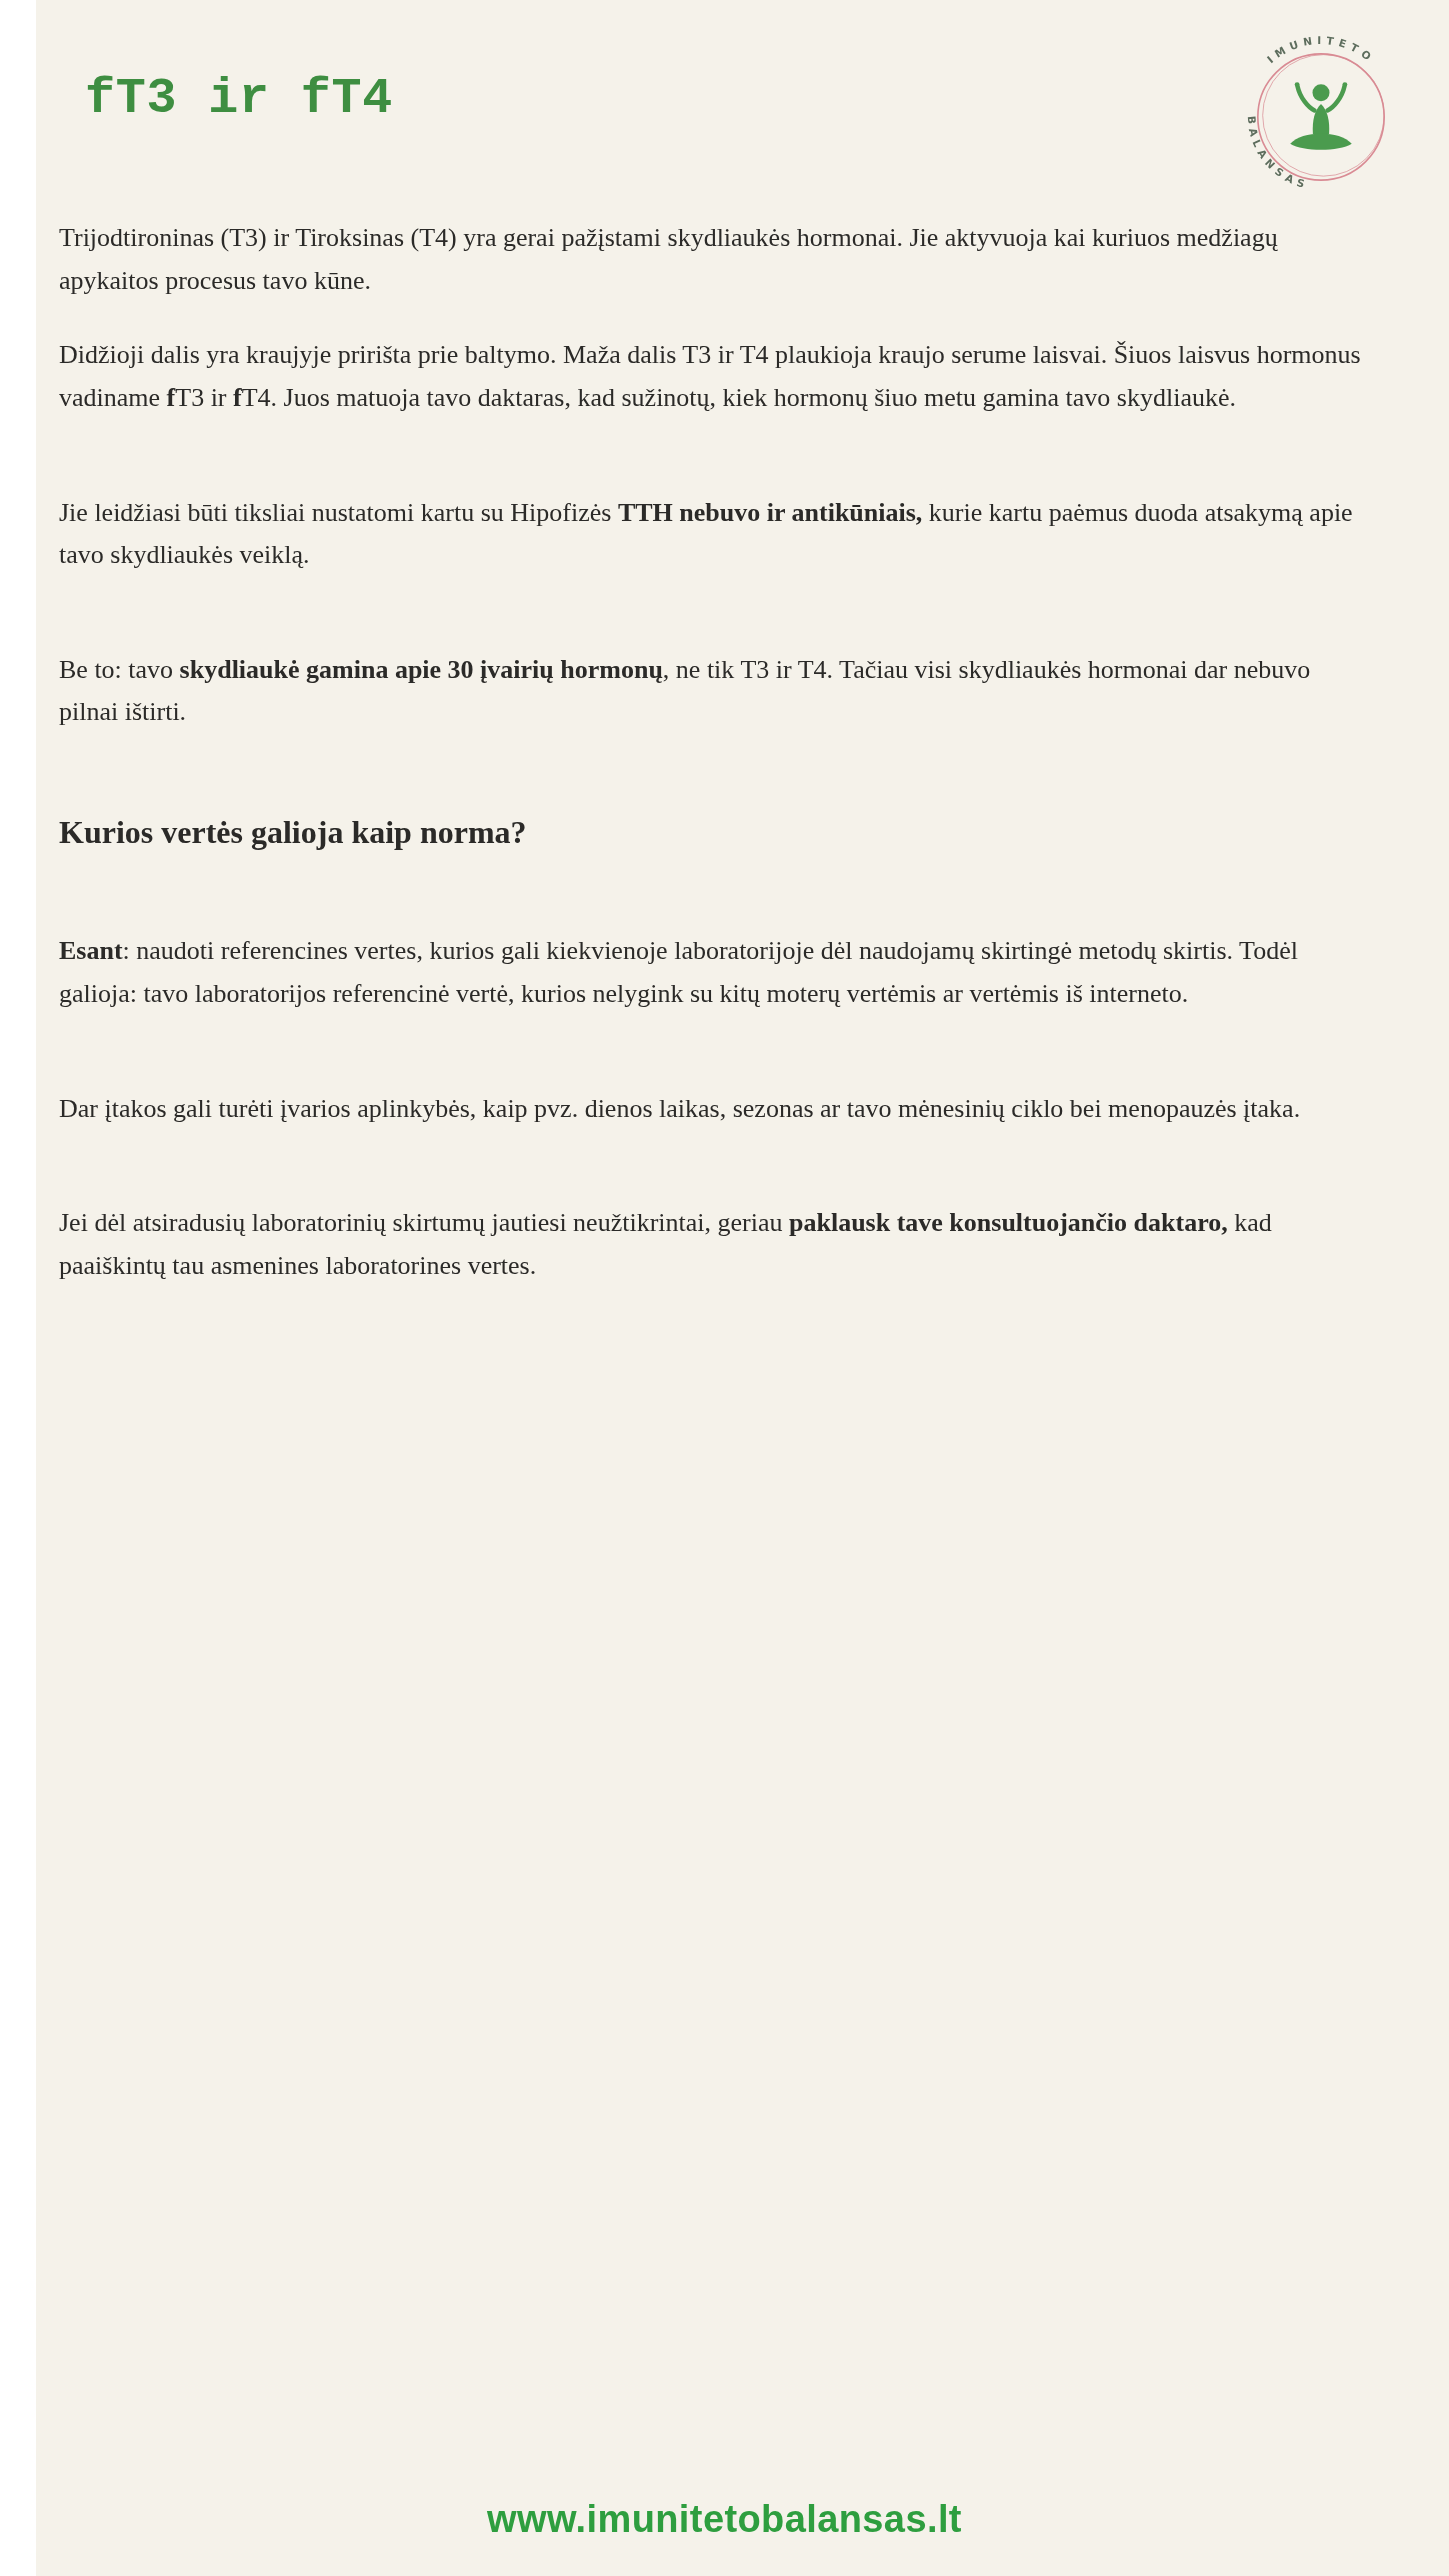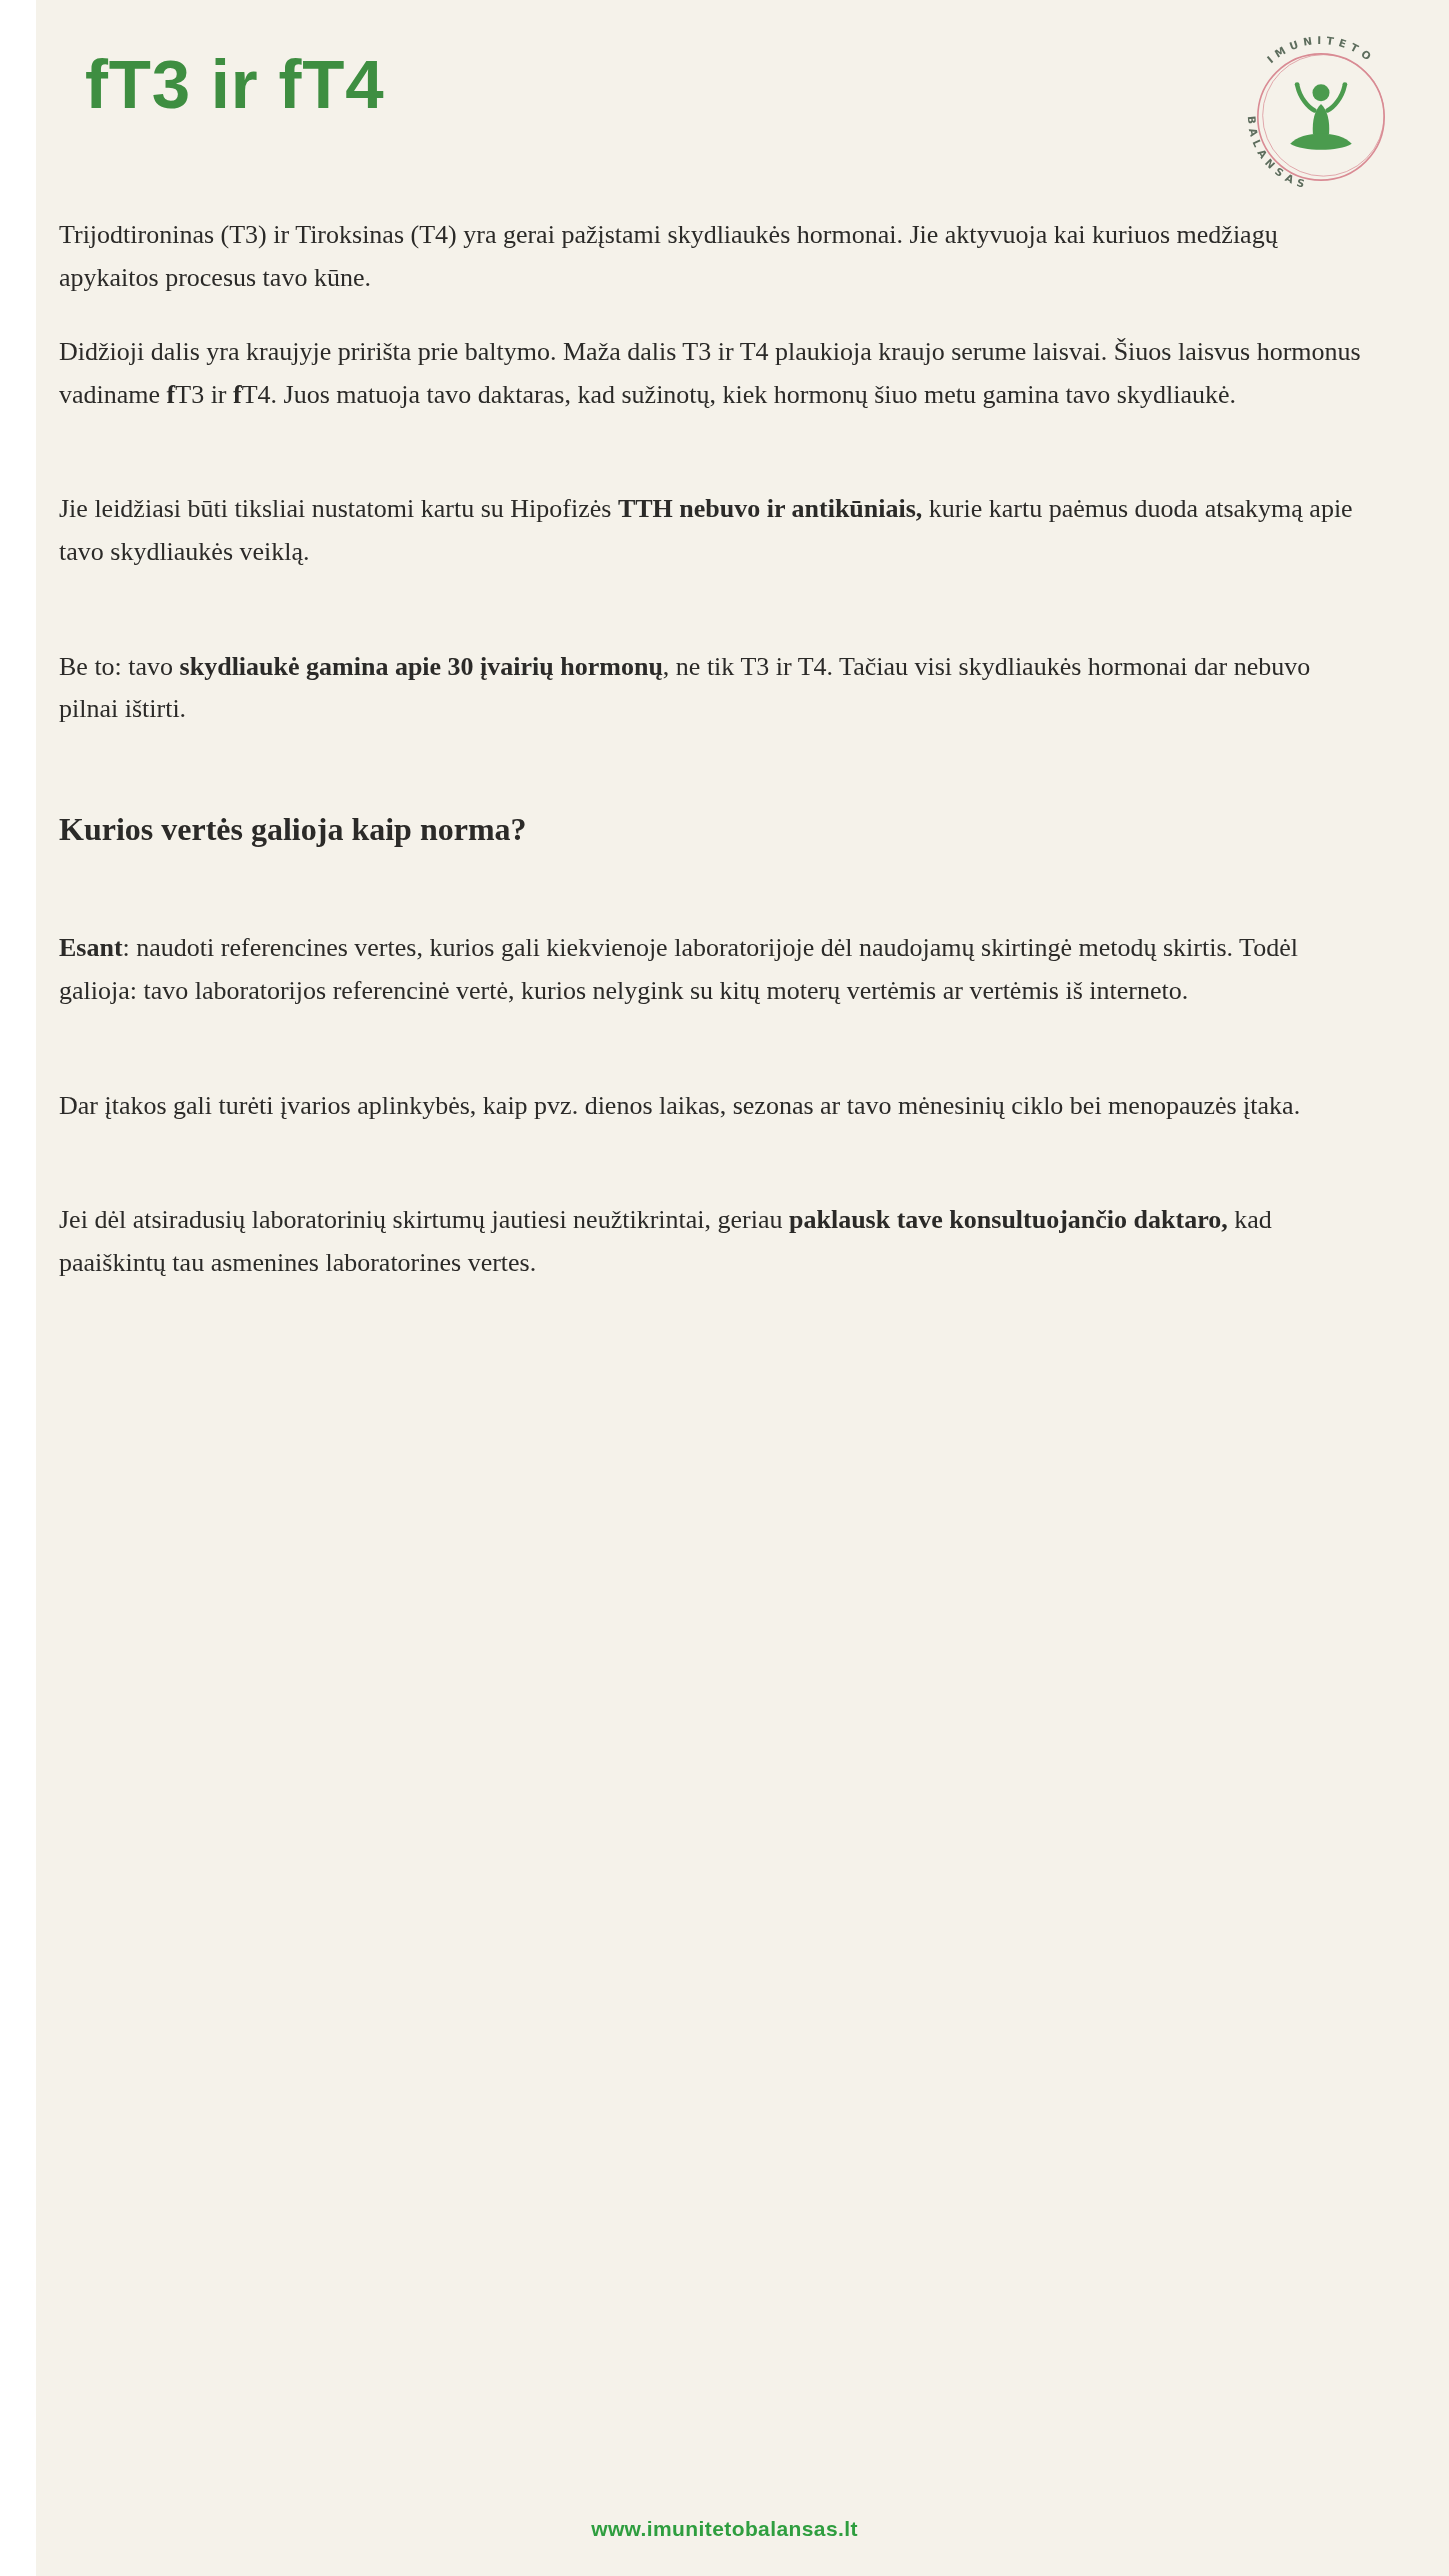--- a/index.html
+++ b/index.html
@@ -27,26 +27,27 @@
   }
   .left-strip{
     position:absolute;left:0;top:0;bottom:0;width:36px;
     background:var(--strip);
   }
   .header{
     position:relative;
     padding:47px 0 0 85px;
   }
   .title{
-    font-family:Liberation Sans, sans-serif;
+    font-family:Liberation Mono, monospace;
     font-weight:bold;
-    font-size:69px;
+    font-size:50px;
     line-height:1.1;
     color:var(--title-green);
     letter-spacing:0.8px;
+    margin-top:24px;
   }
   .logo{
     position:absolute;
     top:36px;right:47px;
     width:162px;height:162px;
   }
   .logo svg{width:100%;height:100%;display:block;}
   .logo-letters{
     font-family:"DejaVu Sans", sans-serif;
     font-size:13px;
@@ -72,21 +73,21 @@
   }
   .footer{
     position:absolute;
     left:0;bottom:35px;
     width:100%;
     text-align:center;
   }
   .site-url{
     font-family:"Liberation Sans", sans-serif;
     font-weight:bold;
-    font-size:21px;
+    font-size:38px;
     color:var(--footer-green);
     letter-spacing:0.4px;
     text-align:center;
   }
 </style>
 </head>
 <body>
 
 <div class="canvas">
 

